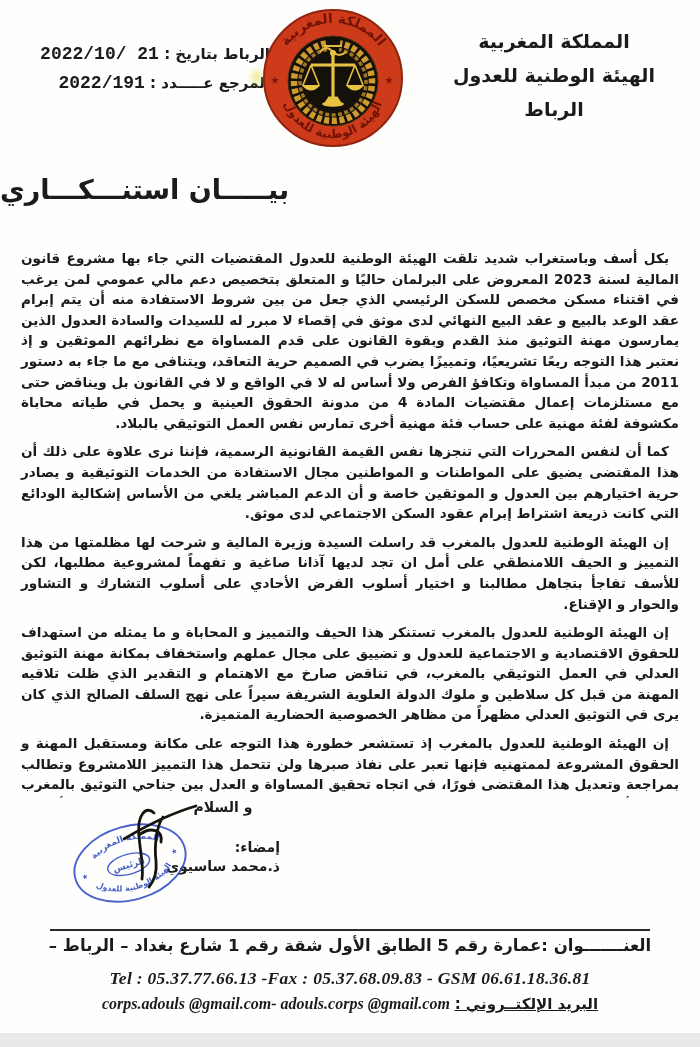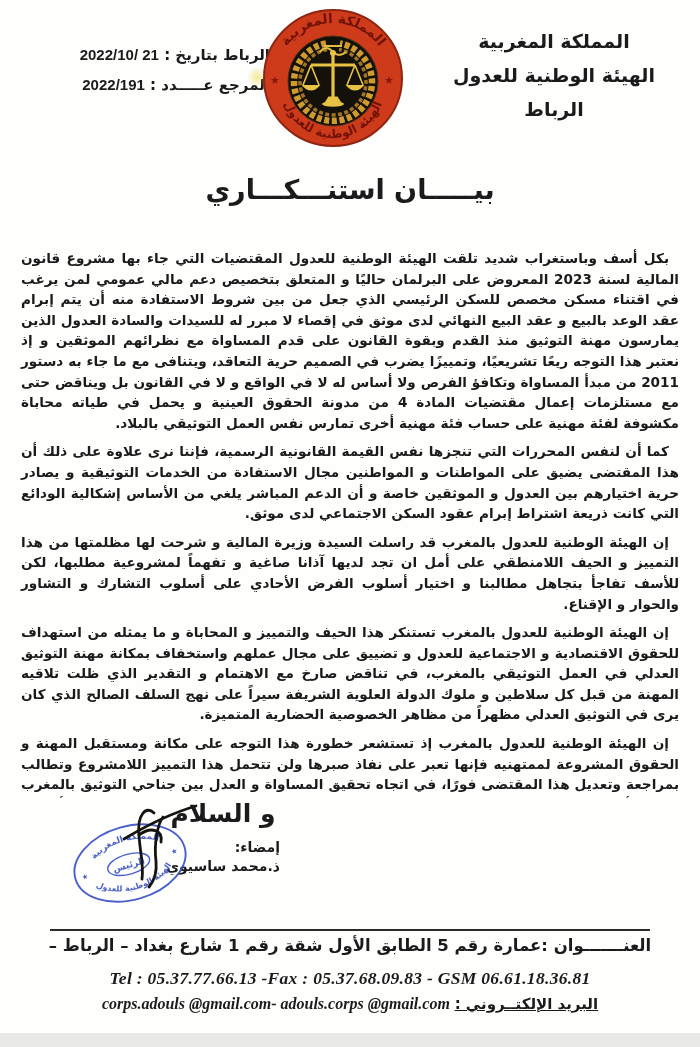--- a/index.html
+++ b/index.html
@@ -13,45 +13,45 @@
     direction:rtl; text-align:center; font-weight:bold;
     font-size:19px; line-height:34px;
   }
   .header-left{
     position:absolute; top:40px; left:14px; width:256px;
     direction:rtl; text-align:right; font-weight:bold;
     font-size:15px; line-height:29px;
   }
   .hl-row{white-space:nowrap;}
   .hl-value{
-    font-family:Liberation Sans, sans-serif; font-weight:bold; font-size:15px;
+    font-family:Liberation Mono, monospace; font-weight:bold; font-size:18px;
     direction:ltr; unicode-bidi:isolate; display:inline-block;text-align:right;
   }
   .logo-wrap{position:absolute; top:8px; left:262px; width:142px; height:140px;}
   .smudge{
     position:absolute; top:66px; left:247px; width:20px; height:22px;
     background:radial-gradient(ellipse, rgba(235,215,70,.55), rgba(235,215,70,0) 70%);
   }
   
   .title{
     position:absolute; top:174px; left:0; width:100%;
-    direction:rtl; text-align:center; font-weight:bold; font-size:27px;
+    direction:rtl; text-align:left; font-weight:bold; font-size:27px;
   }
   
   .body-text{
     position:absolute; top:240px; left:13px; right:13px; height:558px; overflow:hidden;
     direction:rtl; text-align:justify; font-weight:bold;
     font-size:13.6px; line-height:20.6px;
   }
   .body-text p{margin:8px; text-indent:10px;}
   .body-text p.last-centered{text-align-last:center;}
   
   .closing{
     position:absolute; top:799px; left:118px; width:210px;
-    direction:rtl; text-align:center; font-weight:bold; font-size:25px;
+    direction:rtl; text-align:center; font-weight:bold; font-size:14px;
   }
   .sig-text{
     position:absolute; top:838px; right:420px;
     direction:rtl; text-align:right; font-weight:bold;
     font-size:14px; line-height:19px; white-space:nowrap;
   }
   .stamp{position:absolute; top:820px; left:70px; width:120px; height:86px; transform:rotate(-16deg); opacity:.92;}
   .scribble{position:absolute; top:803px; left:116px; width:86px; height:94px;}
   
   .footer{position:absolute; top:929px; left:0; width:100%; text-align:center;}

